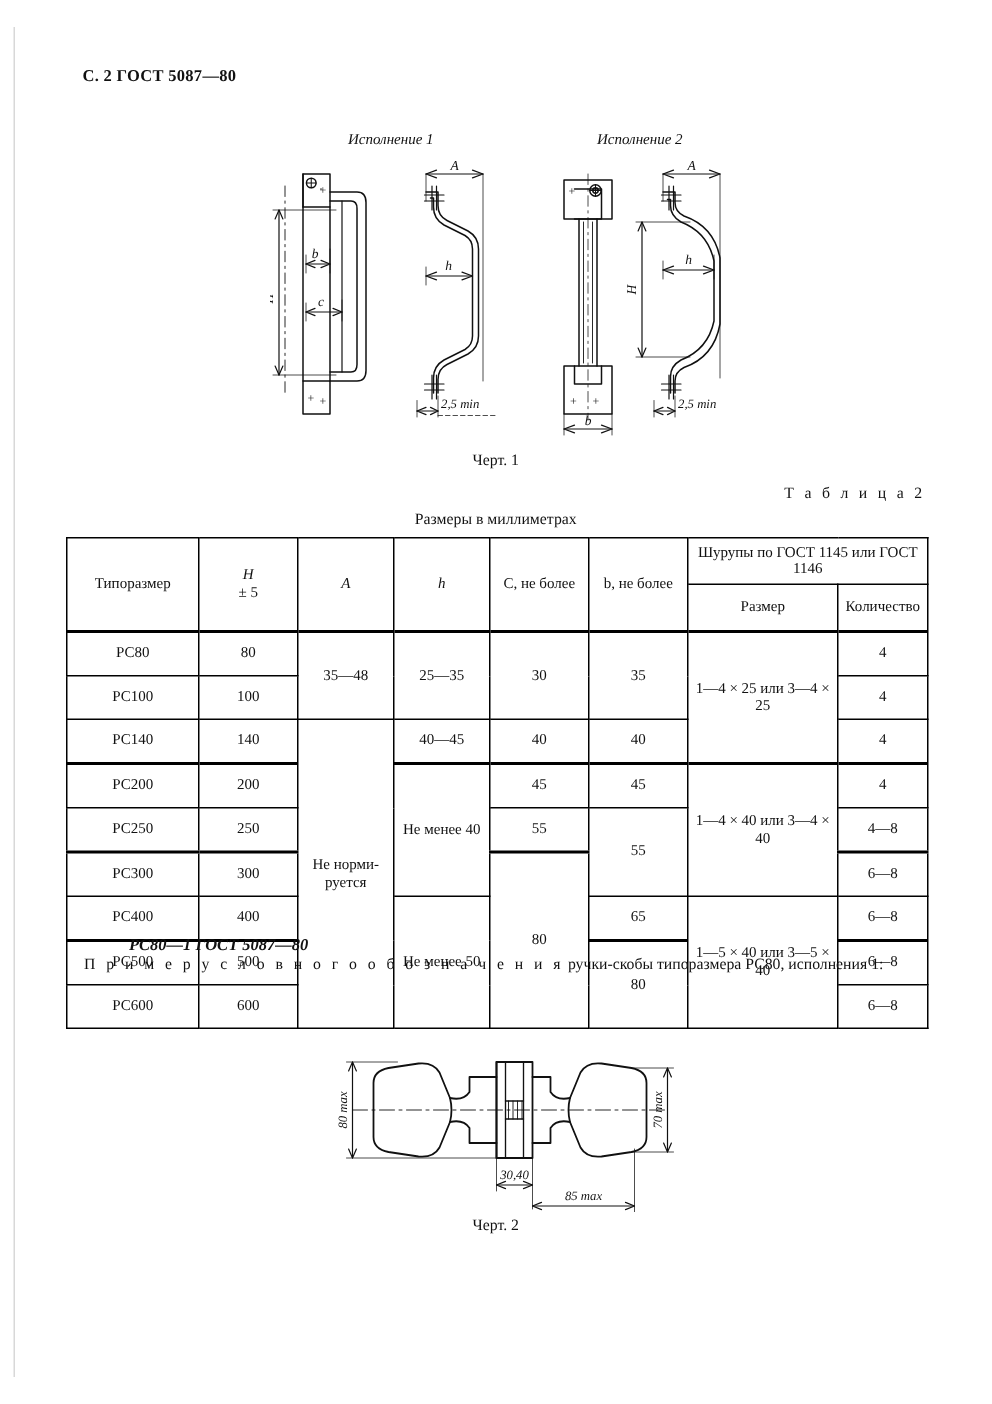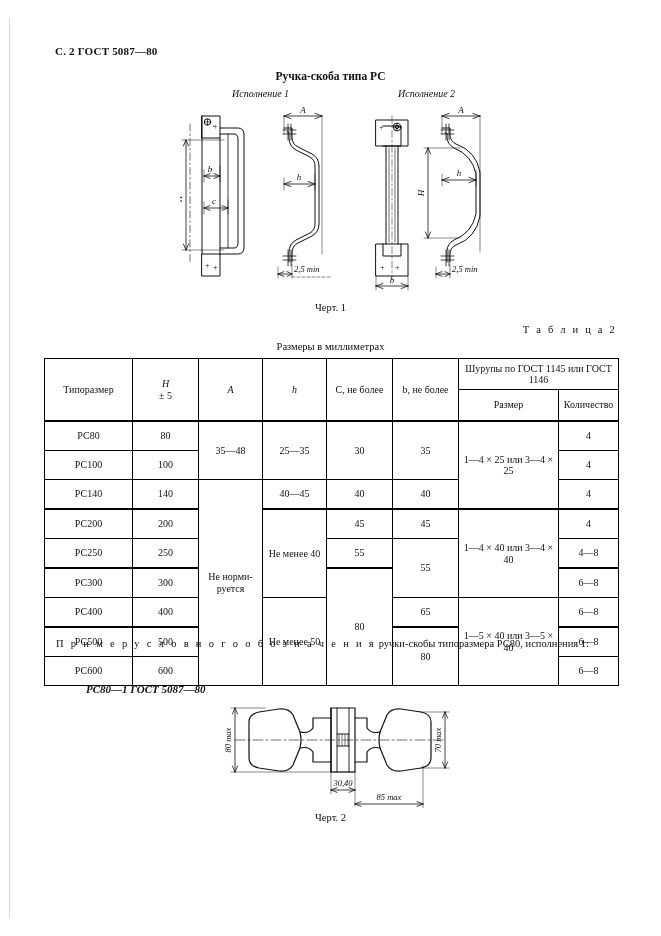--- a/index.html
+++ b/index.html
@@ -120,21 +120,20 @@
 </style>
 </head>
 <body>
 
 <div class="page">
 
   <div class="binding-line"></div>
 
   <div class="page-header">С. 2 ГОСТ 5087—80</div>
 
-  <div class="fig-title" style="top:70px;">Ручка-скоба типа РС</div>
 
   <div class="variant-label" style="left:232px; top:88px;">Исполнение 1</div>
   <div class="variant-label" style="left:398px; top:88px;">Исполнение 2</div>
 
   <div class="dwg" style="left:180px; top:104px;">
     <svg width="320" height="190" viewBox="0 0 320 190">
       <g fill="none" stroke="#111" stroke-width="1" stroke-linejoin="round" stroke-linecap="round">
 
         <path d="M22,12 L40,12 L40,34 L22,34 Z"></path>
         <path d="M22,12 L22,34"></path>
@@ -391,21 +390,21 @@
         <td>600</td>
         <td>6—8</td>
       </tr>
     </tbody>
   </table>
 
 
   <div class="example" style="top:638px;">
     <span class="sp">П р и м е р   у с л о в н о г о   о б о з н а ч е н и я</span><span> ручки-скобы типоразмера РС80, исполнения 1:</span>
   </div>
-  <div class="example example-code" style="top:683px;padding-left:30px;">РС80—1 ГОСТ 5087—80</div>
+  <div class="example example-code" style="top:624px;padding-left:30px;">РС80—1 ГОСТ 5087—80</div>
 
 
   <div class="dwg" style="left:205px; top:688px;">
     <svg width="260" height="120" viewBox="0 0 260 120">
       <g fill="none" stroke="#111" stroke-width="1.2" stroke-linejoin="round" stroke-linecap="round">
 
         <path d="M44,34 Q44,26 54,24 L74,21 Q84,20 88,27 L95,44
                  Q97,52 95,60 L88,77 Q84,84 74,83 L54,80 Q44,78 44,70 Z"></path>
 
         <path d="M95,44 Q104,46 108,40 L108,30 L126,30"></path>

